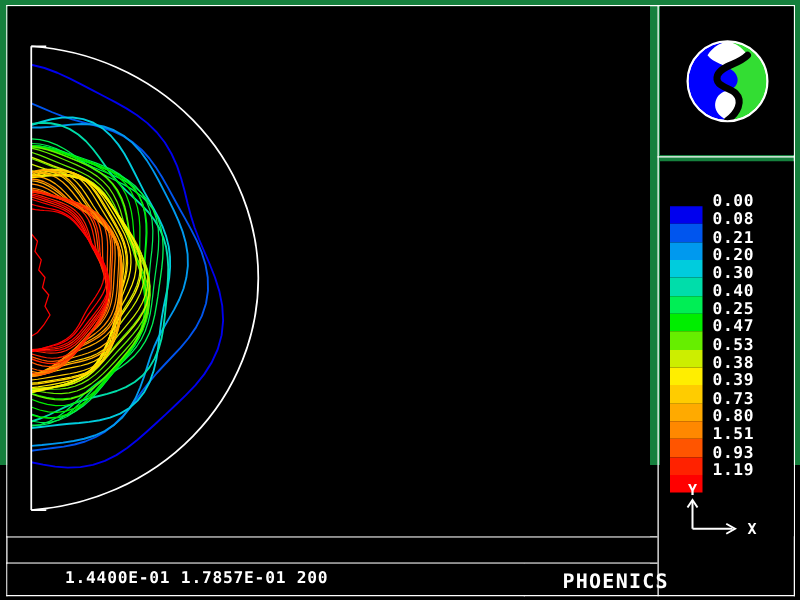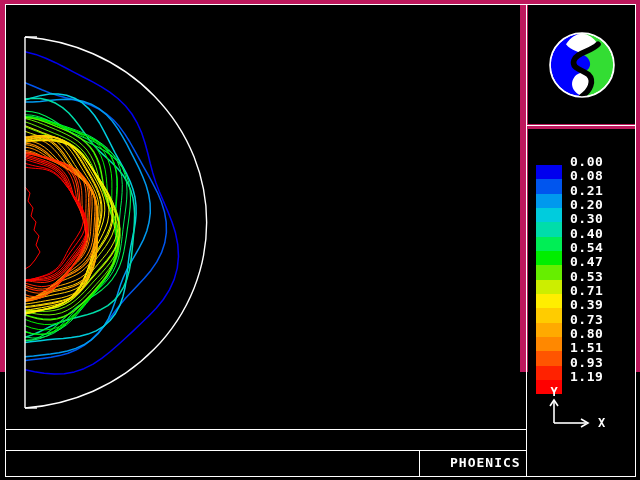--- a/index.html
+++ b/index.html
@@ -1,18 +1,18 @@
 <!DOCTYPE html>
 <html><head>
 <meta charset="utf-8">
 <style>
   html,body{margin:0;padding:0;background:#000;}
   body{width:640px;height:480px;overflow:hidden;
        font-family:"DejaVu Sans Mono","Liberation Mono",monospace;}
-  #app{position:relative;width:640px;height:372px;background:#be185d;}
+  #app{position:relative;width:640px;height:372px;background:#15803d;}
 
   
   .line{position:absolute;background:#fff;}
 
   
   #plot-panel{position:absolute;left:6px;top:5px;width:514px;height:424px;
               background:#000;overflow:hidden;}
   #plot-svg{position:absolute;left:0;top:0;}
 
   
@@ -32,21 +32,21 @@
 
   
   #axis-triad{position:absolute;left:528px;top:385px;width:107px;height:44px;}
 
   
   #status-bar{position:absolute;left:6px;top:451px;width:514px;height:25px;
               background:#000;}
   #status-text{position:absolute;left:46px;top:4px;color:#fff;font-size:13px;
                font-weight:bold;letter-spacing:0.6px;white-space:nowrap;}
   #brand-panel{position:absolute;left:420px;top:451px;width:100px;height:25px;}
-  #brand-text{position:absolute;left:30px;top:4px;color:#fff;font-size:13px;
+  #brand-text{position:absolute;left:30px;top:4px;color:#fff;font-size:16px;
               font-weight:bold;letter-spacing:1px;white-space:nowrap;}
 </style>
 </head>
 <body>
 
 <div id="app">
 
   <div class="line" style="left:5px;top:4px;width:1px;height:473px;"></div>
   <div class="line" style="left:635px;top:4px;width:1px;height:473px;"></div>
   <div class="line" style="left:5px;top:4px;width:631px;height:1px;"></div>
@@ -167,24 +167,24 @@
         <div class="cb-seg" style="background: rgb(255, 34, 0);"></div>
         <div class="cb-seg" style="background: rgb(255, 0, 0);"></div>
       </div>
     <div id="cb-labels">
         <div class="cb-label">0.00</div>
         <div class="cb-label">0.08</div>
         <div class="cb-label">0.21</div>
         <div class="cb-label">0.20</div>
         <div class="cb-label">0.30</div>
         <div class="cb-label">0.40</div>
-        <div class="cb-label">0.54</div>
+        <div class="cb-label">0.25</div>
         <div class="cb-label">0.47</div>
         <div class="cb-label">0.53</div>
-        <div class="cb-label">0.71</div>
+        <div class="cb-label">0.38</div>
         <div class="cb-label">0.39</div>
         <div class="cb-label">0.73</div>
         <div class="cb-label">0.80</div>
         <div class="cb-label">1.51</div>
         <div class="cb-label">0.93</div>
         <div class="cb-label">1.19</div>
       </div>
   </div>
 
   <div id="axis-triad">
@@ -193,17 +193,20 @@
         <line x1="26" y1="38" x2="26" y2="16"></line>
         <polyline points="22,21 26,15 30,21"></polyline>
         <line x1="26" y1="38" x2="58" y2="38"></line>
         <polyline points="53,34 60,38 53,42"></polyline>
       </g>
       <text x="26" y="11" fill="#ffffff" font-size="12" font-weight="bold" text-anchor="middle" font-family="'DejaVu Sans Mono',monospace">Y</text>
       <text x="70" y="42" fill="#ffffff" font-size="12" font-weight="bold" font-family="'DejaVu Sans Mono',monospace">X</text>
     </svg>
   </div>
 
+  <div id="status-bar">
+    <span id="status-text">1.4400E-01 1.7857E-01 200</span>
+  </div>
   <div id="brand-panel">
     <span id="brand-text">PHOENICS</span>
   </div>
 
 </div>
 
 </body></html>

